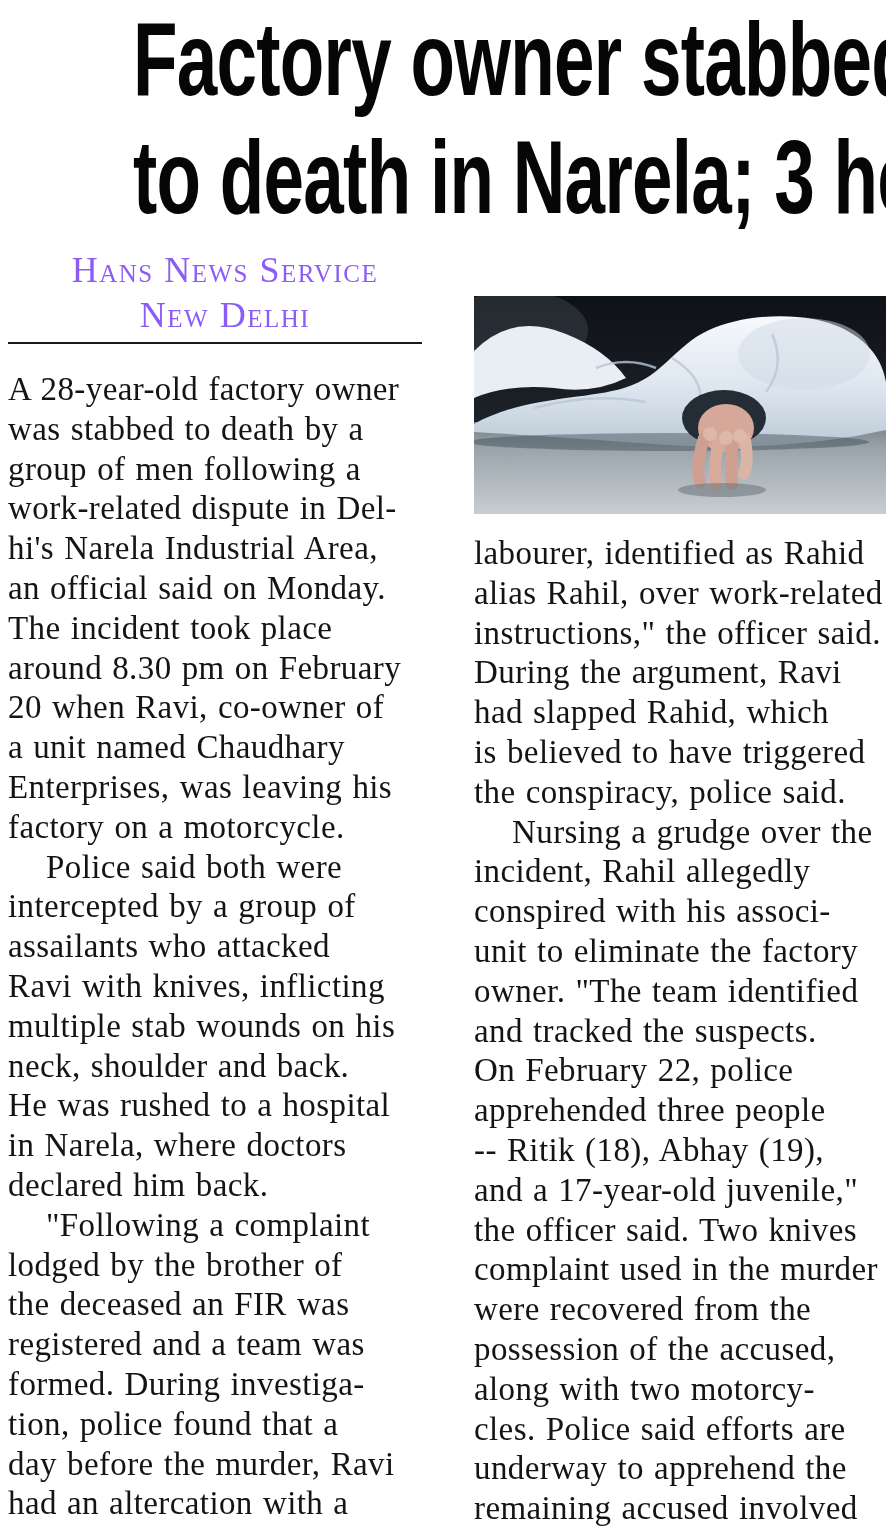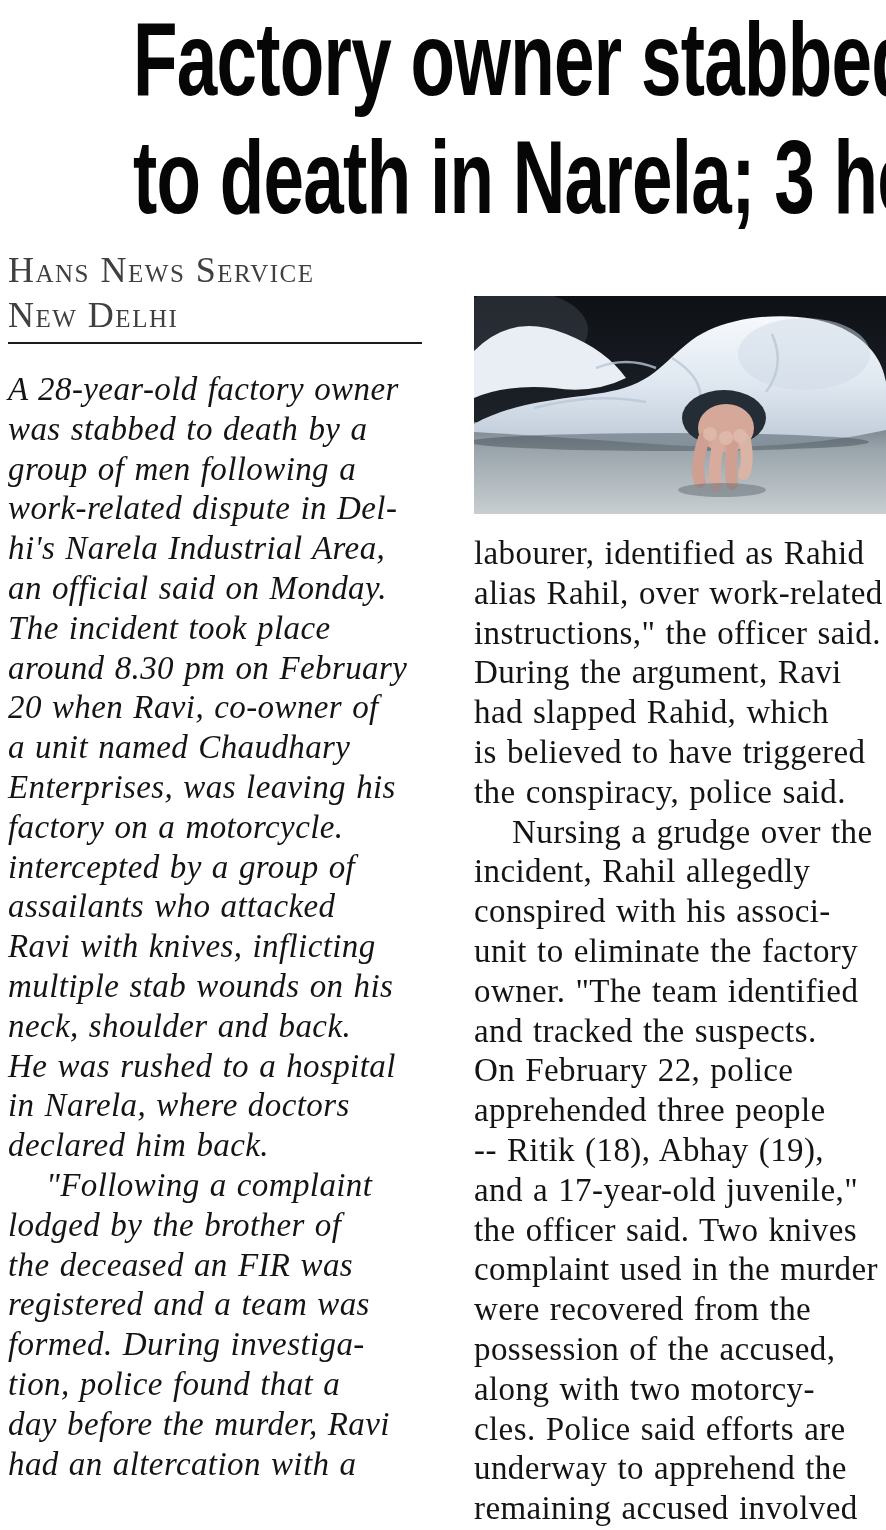--- a/index.html
+++ b/index.html
@@ -37,42 +37,43 @@
     transform-origin: 50% 50%;
   }
   
   .col-left {
     position: absolute;
     left: 8px;
     top: 240px;
     width: 434px;
   }
   .byline {
+    text-align: center;
     font-variant: small-caps;
     font-size: 36px;
     line-height: 45px;
     letter-spacing: 1.5px;
     padding-top: 8px;
-    color: #404040;
+    color: #8b5cf6;
   }
   .rule {
     border: none;
     border-top: 2px solid #1a1a1a;
     margin: 4px 20px 0 0;
     height: 0;
   }
   .textcol .line {
     font-size: 33px;
     line-height: 39.8px;
     letter-spacing: 0.4px;
     word-spacing: 1.5px;
     white-space: nowrap;
     color: #141414;
   }
-  .textcol.left-col { margin-top: 26px; font-style: italic; }
+  .textcol.left-col { margin-top: 26px; }
   .line.indent { padding-left: 38px; }
   
   .col-right {
     position: absolute;
     left: 474px;
     top: 252px;
     width: 412px;
     margin-top: 44px;
   }
   .photo {
@@ -106,20 +107,21 @@
         <div class="line">group of men following a</div>
         <div class="line">work-related dispute in Del-</div>
         <div class="line">hi's Narela Industrial Area,</div>
         <div class="line">an official said on Monday.</div>
         <div class="line">The incident took place</div>
         <div class="line">around 8.30 pm on February</div>
         <div class="line">20 when Ravi, co-owner of</div>
         <div class="line">a unit named Chaudhary</div>
         <div class="line">Enterprises, was leaving his</div>
         <div class="line">factory on a motorcycle.</div>
+        <div class="line indent">Police said both were</div>
         <div class="line">intercepted by a group of</div>
         <div class="line">assailants who attacked</div>
         <div class="line">Ravi with knives, inflicting</div>
         <div class="line">multiple stab wounds on his</div>
         <div class="line">neck, shoulder and back.</div>
         <div class="line">He was rushed to a hospital</div>
         <div class="line">in Narela, where doctors</div>
         <div class="line">declared him back.</div>
         <div class="line indent">"Following a complaint</div>
         <div class="line">lodged by the brother of</div>

